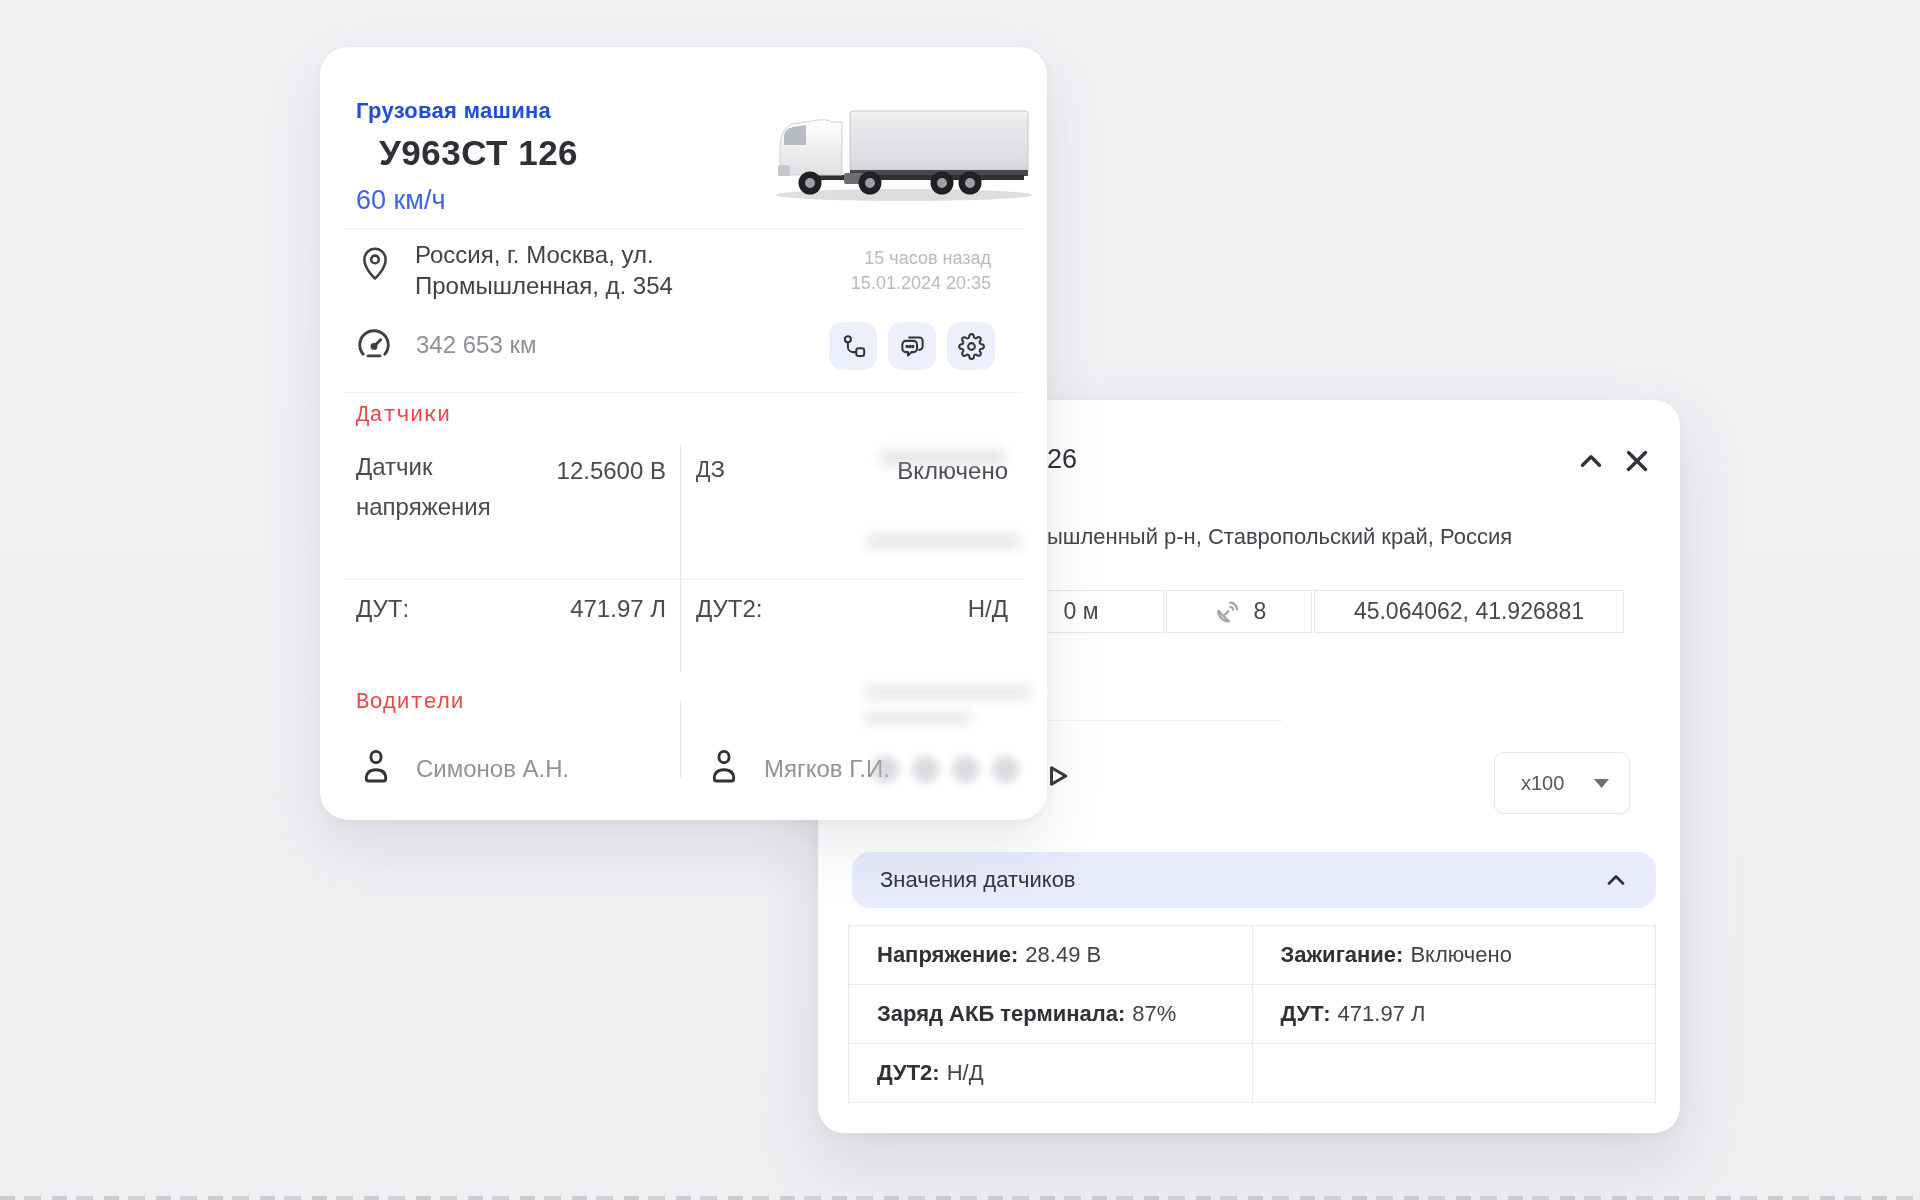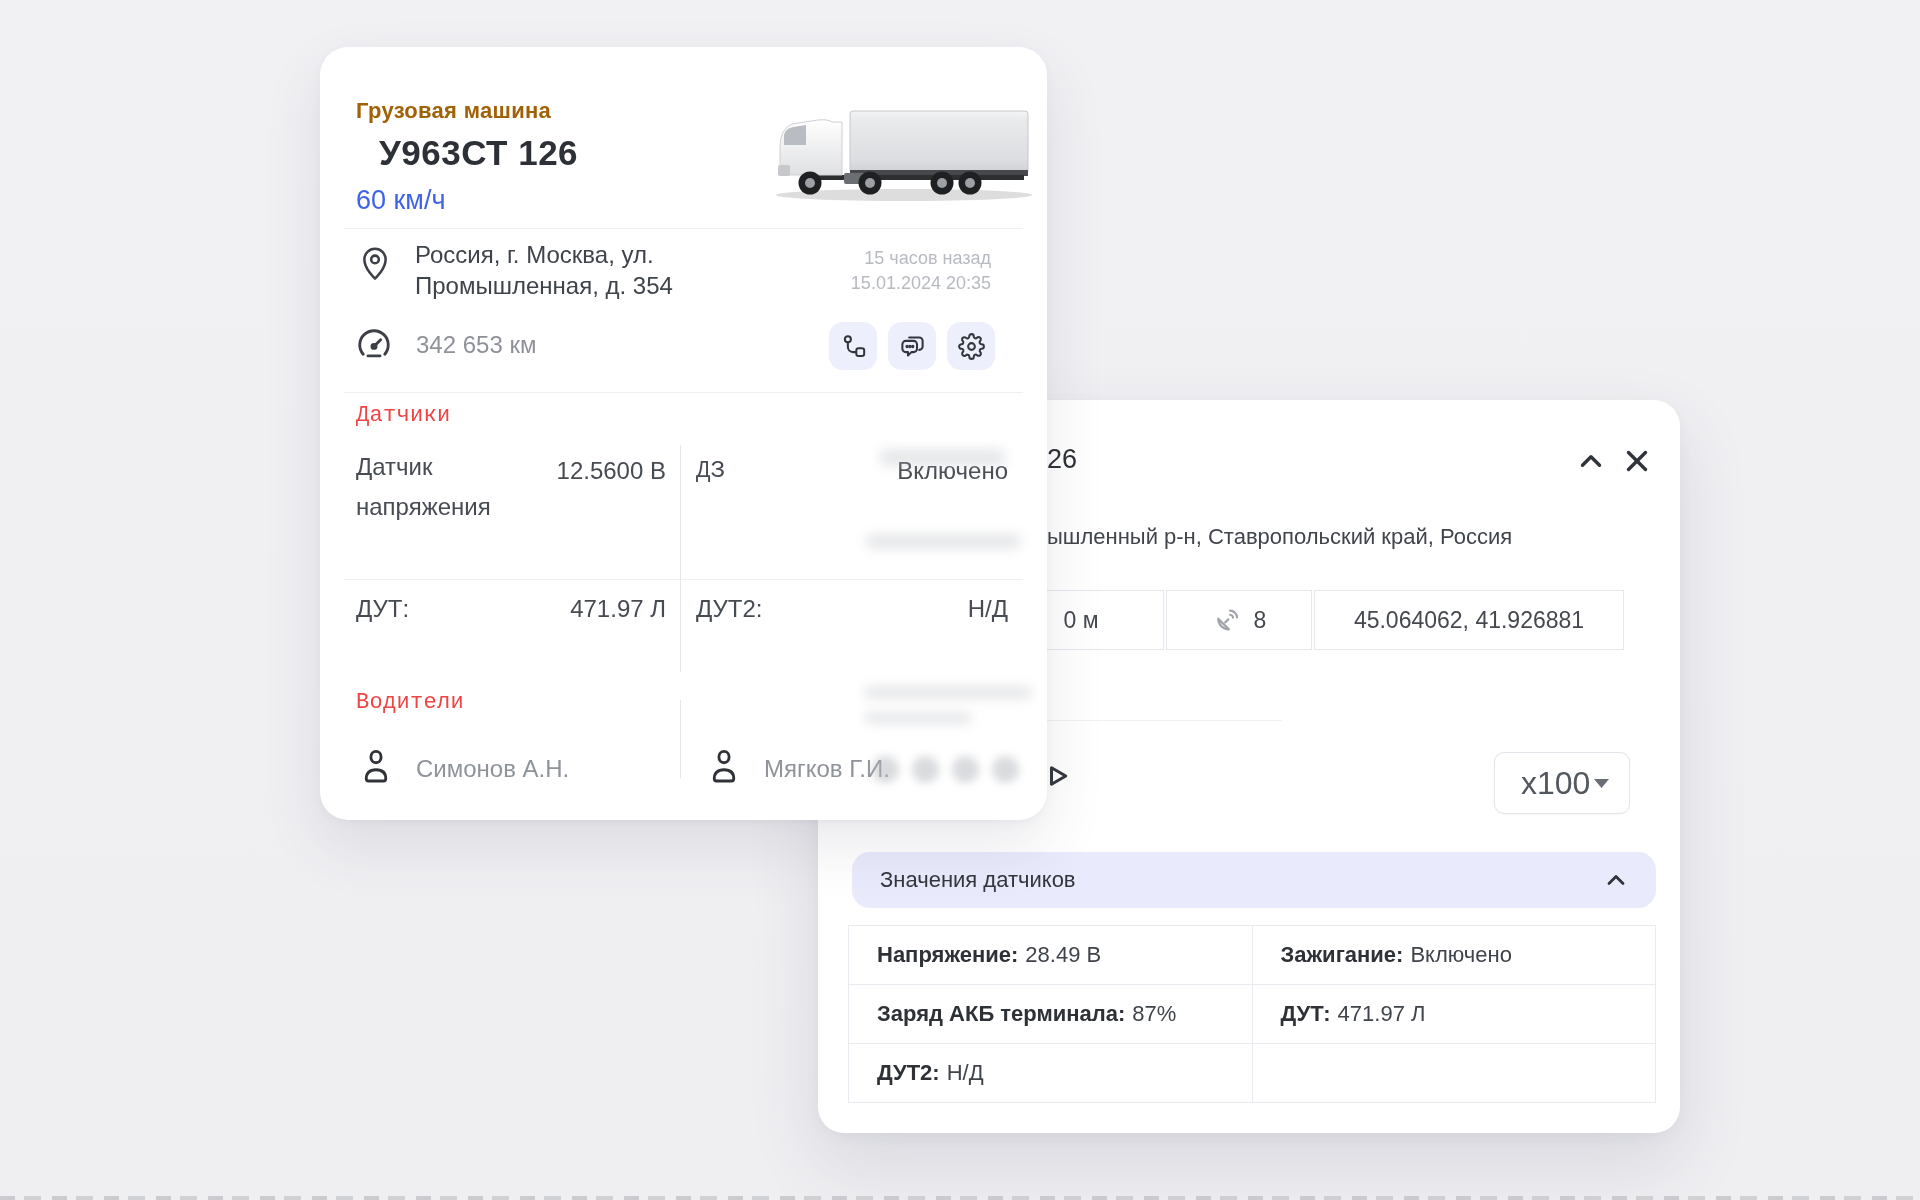--- a/index.html
+++ b/index.html
@@ -18,21 +18,21 @@
     box-shadow:0 30px 70px rgba(60,65,95,.13), 0 4px 14px rgba(60,65,95,.05);
   }
   .vehicle-card {
     left:320px; top:47px; width:727px; height:773px; border-radius:28px;
     box-shadow:0 26px 60px rgba(60,65,95,.11), 0 3px 10px rgba(60,65,95,.05);
     z-index:5;
   }
   .abs { position:absolute; }
 
   
-  .v-type { left:36px; top:51px; font-size:22px; font-weight:600; color:#a16207; letter-spacing:.3px; }
+  .v-type { left:36px; top:51px; font-size:22px; font-weight:600; color:#1d4ed8; letter-spacing:.3px; }
   .v-plate { left:36px; top:86px; font-size:35px; font-weight:600; color:#2d3137; letter-spacing:.5px;margin-left:23px; }
   .v-speed { left:36px; top:138px; font-size:27px; font-weight:500; color:#3f63e8; }
   .v-truck { left:446px; top:60px; width:280px; height:96px; }
   .divider-h { height:1px; background:#eef0f3; }
   .v-div1 { left:24px; right:24px; top:181px; }
   .v-div2 { left:24px; right:24px; top:345px; }
   .pin-ic { left:38px; top:196px; }
   .v-loc { left:95px; top:192px; font-size:24px; line-height:31px; color:#3f444b; }
   .v-time { right:56px; top:199px; font-size:18px; line-height:25px; color:#b7bac0; text-align:right; }
   .speedo-ic { left:35px; top:278px; }
@@ -63,34 +63,34 @@
   .drv-name1 { left:96px; top:708px; font-size:24px; color:#8f939a; }
   .drv-ic2 { left:386px; top:698px; }
   .drv-name2 { left:444px; top:708px; font-size:24px; color:#8f939a; }
 
   
   .d-title { left:229px; top:44px; font-size:27px; font-weight:500; color:#2d3137; }
   .d-collapse { left:756px; top:44px; width:34px; height:34px; background:none; border:none; cursor:pointer; }
   .d-close { left:802px; top:44px; width:34px; height:34px; background:none; border:none; cursor:pointer; }
   .d-address { left:229px; top:124px; font-size:22px; color:#40444b; white-space:nowrap; }
   .stat-box {
-    position:absolute; top:190px; height:60px; border:1px solid #e7e8ee; background:#fff;
+    position:absolute; top:190px; height:43px; border:1px solid #e7e8ee; background:#fff;
     display:flex; align-items:center; justify-content:center; gap:12px;
     font-size:23px; color:#45494f;
   }
   .stat-1 { left:180px; width:166px; }
   .stat-2 { left:348px; width:146px; }
   .stat-3 { left:496px; width:310px; }
   .d-div { left:0; width:464px; top:320px; }
   .play-btn { left:220px; top:358px; width:36px; height:36px; background:none; border:none; cursor:pointer; }
   .speed-select {
     left:676px; top:352px; width:136px; height:62px; border-radius:10px;
     border:1px solid #e4e5eb; background:#fff; cursor:pointer;
     display:flex; align-items:center; justify-content:space-between; padding:0 20px 0 26px;
-    font-size:32px; color:#53575e; box-shadow:0 1px 3px rgba(60,65,95,.04);
+    font-size:20px; color:#53575e; box-shadow:0 1px 3px rgba(60,65,95,.04);
   }
   .sens-bar {
     left:34px; top:452px; width:804px; height:56px; border-radius:18px; background:#e9eafb;
     display:flex; align-items:center; justify-content:space-between; padding:0 26px 0 28px;
     cursor:pointer; border:none;
   }
   .sens-bar-title { font-size:22px; font-weight:500; color:#33373d; }
   .d-table { left:30px; top:525px; width:808px; height:177px; border-collapse:collapse; table-layout:fixed; }
   .d-table td {
     border:1px solid #eaebf1; height:59px; padding-left:28px;

